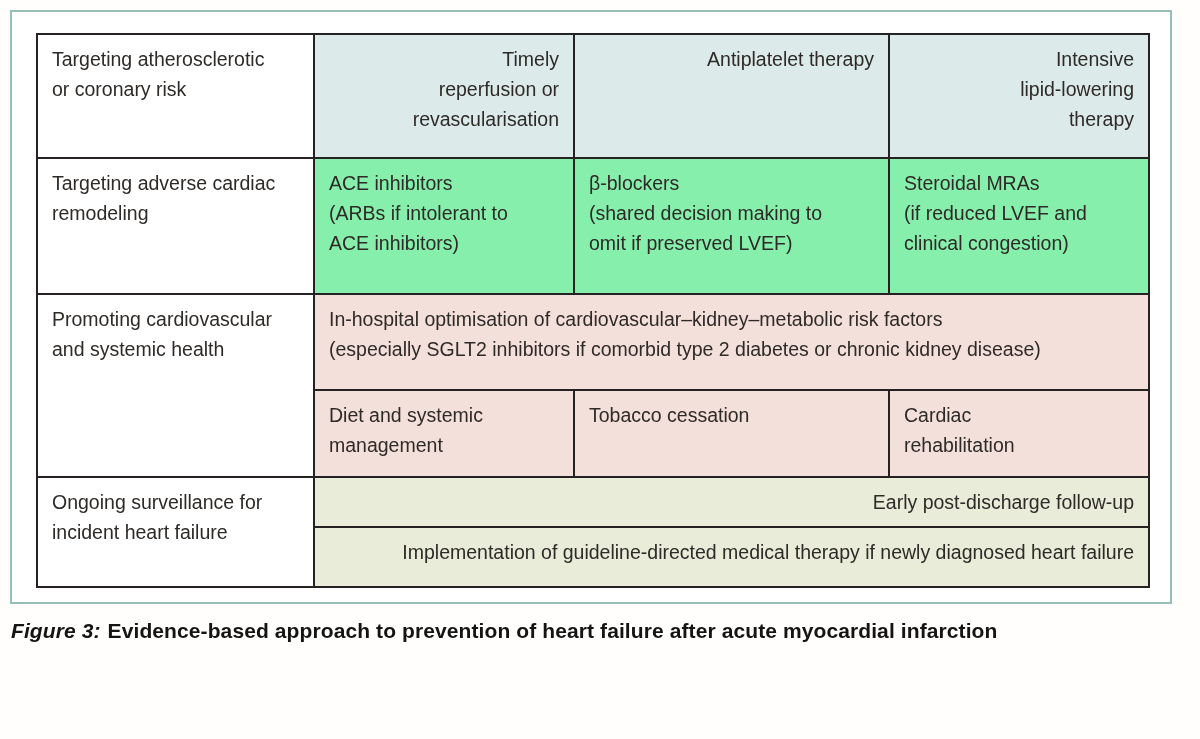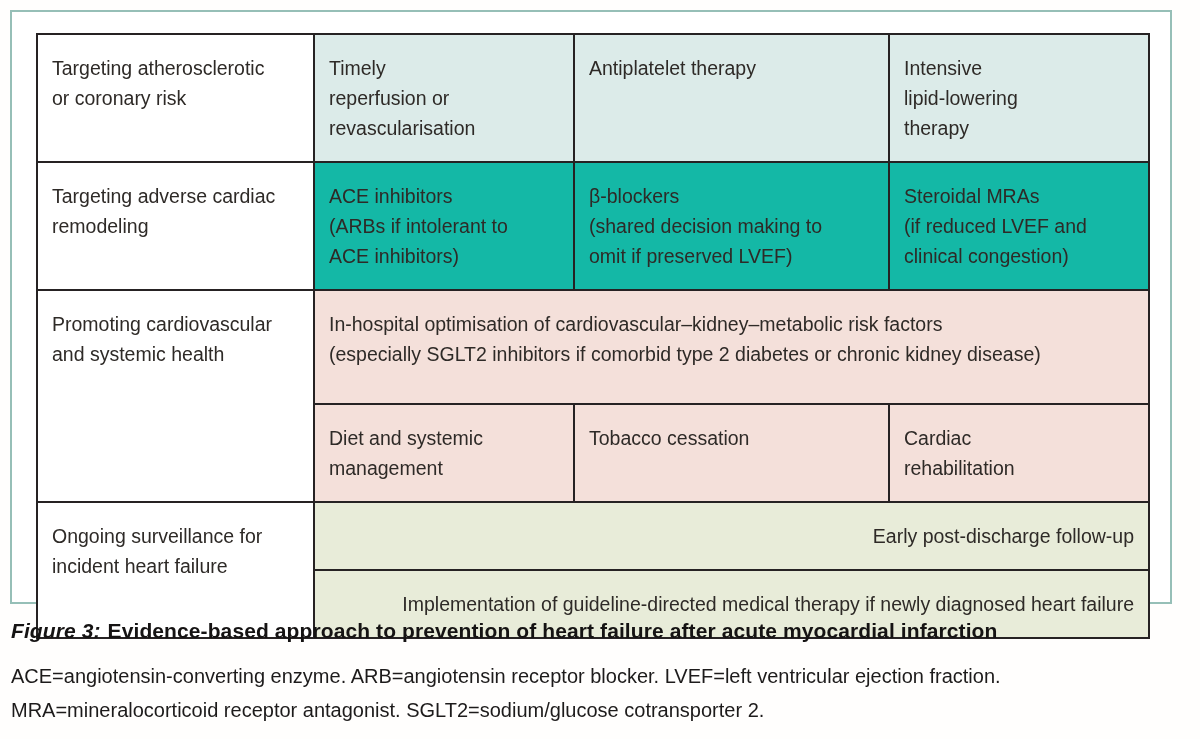--- a/index.html
+++ b/index.html
@@ -19,31 +19,31 @@
     background: #ffffff;
   }
 
   table.grid {
     border-collapse: collapse;
     table-layout: fixed;
     margin: 21px 0 0 24px;
   }
   table.grid td {
     border: 2px solid #262223;
-    padding: 18px 14px;
+    padding: 9px 14px;
     font-size: 19.5px;
     line-height: 30px;
     color: #2e2a27;
     white-space: pre-line;
     vertical-align: top;
     overflow: hidden;
   }
   td.label   { background: #ffffff; vertical-align: middle; }
-  td.c-blue  { background: #dcebe9; }
-  td.c-peach { background: #14b8a6; }
+  td.c-blue  { background: #dcebe9; text-align: right; }
+  td.c-peach { background: #86efac; }
   td.c-pink  { background: #f4e0da; }
   td.banner  { vertical-align: middle; }
   td.c-green { background: #e8ecd9; vertical-align: middle; text-align: right; }
 
   .caption {
     position: absolute;
     left: 11px; top: 619px;
     font-size: 21px;
     font-weight: bold;
     color: #151313;
@@ -77,34 +77,34 @@
         <td class="label">Targeting atherosclerotic
 or coronary risk</td>
         <td class="c-blue">Timely
 reperfusion or
 revascularisation</td>
         <td class="c-blue">Antiplatelet therapy</td>
         <td class="c-blue">Intensive
 lipid-lowering
 therapy</td>
       </tr>
-      <tr style="height:122px">
+      <tr style="height:136px">
         <td class="label">Targeting adverse cardiac
 remodeling</td>
         <td class="c-peach">ACE inhibitors
 (ARBs if intolerant to
 ACE inhibitors)</td>
         <td class="c-peach">β-blockers
 (shared decision making to
 omit if preserved LVEF)</td>
         <td class="c-peach">Steroidal MRAs
 (if reduced LVEF and
 clinical congestion)</td>
       </tr>
-      <tr style="height:114px">
+      <tr style="height:96px">
         <td class="label" rowspan="2">Promoting cardiovascular
 and systemic health</td>
         <td class="c-pink banner" colspan="3">In-hospital optimisation of cardiovascular–kidney–metabolic risk factors
 (especially SGLT2 inhibitors if comorbid type 2 diabetes or chronic kidney disease)</td>
       </tr>
       <tr style="height:87px">
         <td class="c-pink">Diet and systemic
 management</td>
         <td class="c-pink">Tobacco cessation</td>
         <td class="c-pink">Cardiac
@@ -119,15 +119,13 @@
         <td class="c-green" colspan="3">Implementation of guideline-directed medical therapy if newly diagnosed heart failure</td>
       </tr>
     </tbody>
       </table>
   </div>
 
   <div class="caption">
     <span class="cap-label">Figure 3:</span><span class="cap-text">Evidence-based approach to prevention of heart failure after acute myocardial infarction</span>
   </div>
 
-  <div class="footnote">ACE=angiotensin-converting enzyme. ARB=angiotensin receptor blocker. LVEF=left ventricular ejection fraction.
-MRA=mineralocorticoid receptor antagonist. SGLT2=sodium/glucose cotransporter 2.</div>
 </div>
 
 </body></html>

